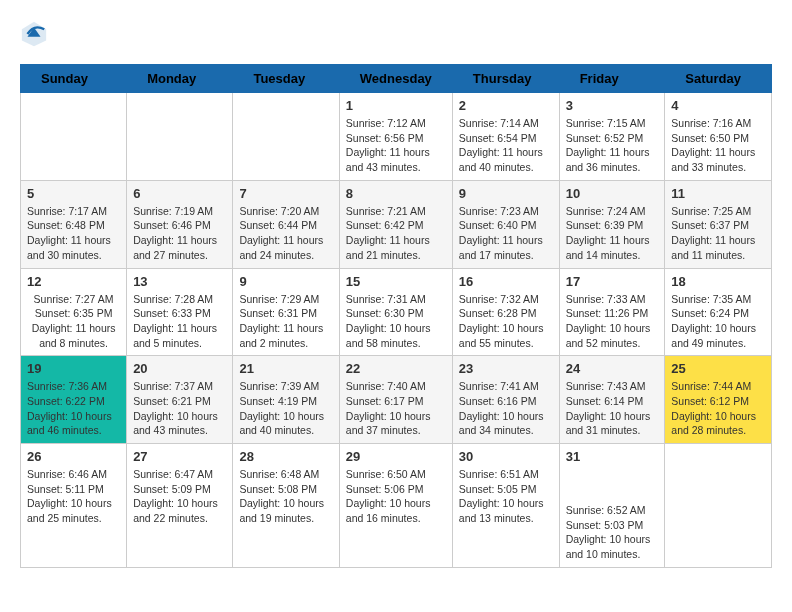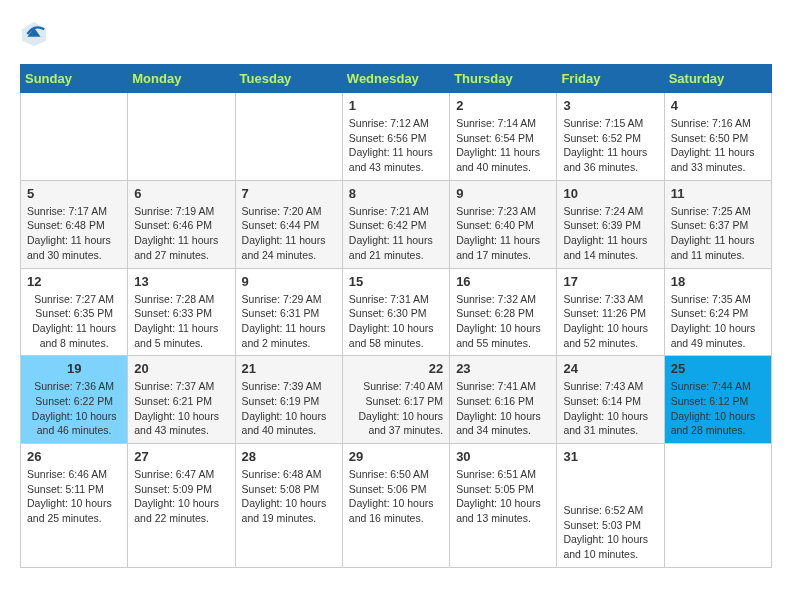--- a/index.html
+++ b/index.html
@@ -52,23 +52,23 @@
       font-size: 15px;
       color: #444;
     }
     .calendar {
       width: 100%;
       border-collapse: collapse;
       border: 1px solid #ccc;
     }
     .calendar th {
       background-color: #1a6aad;
-      color: #bef264;
+      color: #000000;
       text-align: left;
-      padding: 6px 4px;
+      padding: 6px 20px;
       font-size: 13px;
       font-weight: bold;
       border: 1px solid #1a6aad;
     }
     .calendar td {
       vertical-align: top;
       border: 1px solid #ccc;
       padding: 5px 6px;
       font-size: 11px;
       color: #333;
@@ -244,57 +244,57 @@
 Daylight: 10 hours and 52 minutes.</div>
         </td>
         <td style="background-color: rgb(255, 255, 255);">
           <span class="day-num">18</span>
           <div class="day-info" style="white-space: pre-line;">Sunrise: 7:35 AM
 Sunset: 6:24 PM
 Daylight: 10 hours and 49 minutes.</div>
         </td>
       </tr>
       <tr>
-        <td style="background-color: #7dd3fc; text-align: center;">
+        <td style="background-color: #14b8a6;">
           <span class="day-num">19</span>
           <div class="day-info" style="white-space: pre-line;">Sunrise: 7:36 AM
 Sunset: 6:22 PM
 Daylight: 10 hours and 46 minutes.</div>
         </td>
         <td style="background-color: rgb(245, 245, 245);">
           <span class="day-num">20</span>
           <div class="day-info" style="white-space: pre-line;">Sunrise: 7:37 AM
 Sunset: 6:21 PM
 Daylight: 10 hours and 43 minutes.</div>
         </td>
         <td style="background-color: rgb(245, 245, 245);">
           <span class="day-num">21</span>
           <div class="day-info" style="white-space: pre-line;">Sunrise: 7:39 AM
-Sunset: 6:19 PM
+Sunset: 4:19 PM
 Daylight: 10 hours and 40 minutes.</div>
         </td>
-        <td style="background-color: rgb(245, 245, 245); text-align: right;">
+        <td style="background-color: rgb(245, 245, 245);">
           <span class="day-num">22</span>
           <div class="day-info" style="white-space: pre-line;">Sunrise: 7:40 AM
 Sunset: 6:17 PM
 Daylight: 10 hours and 37 minutes.</div>
         </td>
         <td style="background-color: rgb(245, 245, 245);">
           <span class="day-num">23</span>
           <div class="day-info" style="white-space: pre-line;">Sunrise: 7:41 AM
 Sunset: 6:16 PM
 Daylight: 10 hours and 34 minutes.</div>
         </td>
         <td style="background-color: rgb(245, 245, 245);">
           <span class="day-num">24</span>
           <div class="day-info" style="white-space: pre-line;">Sunrise: 7:43 AM
 Sunset: 6:14 PM
 Daylight: 10 hours and 31 minutes.</div>
         </td>
-        <td style="background-color: #0ea5e9;">
+        <td style="background-color: #fde047;">
           <span class="day-num">25</span>
           <div class="day-info" style="white-space: pre-line;">Sunrise: 7:44 AM
 Sunset: 6:12 PM
 Daylight: 10 hours and 28 minutes.</div>
         </td>
       </tr>
       <tr>
         <td style="background-color: rgb(255, 255, 255);">
           <span class="day-num">26</span>
           <div class="day-info" style="white-space: pre-line;">Sunrise: 6:46 AM

